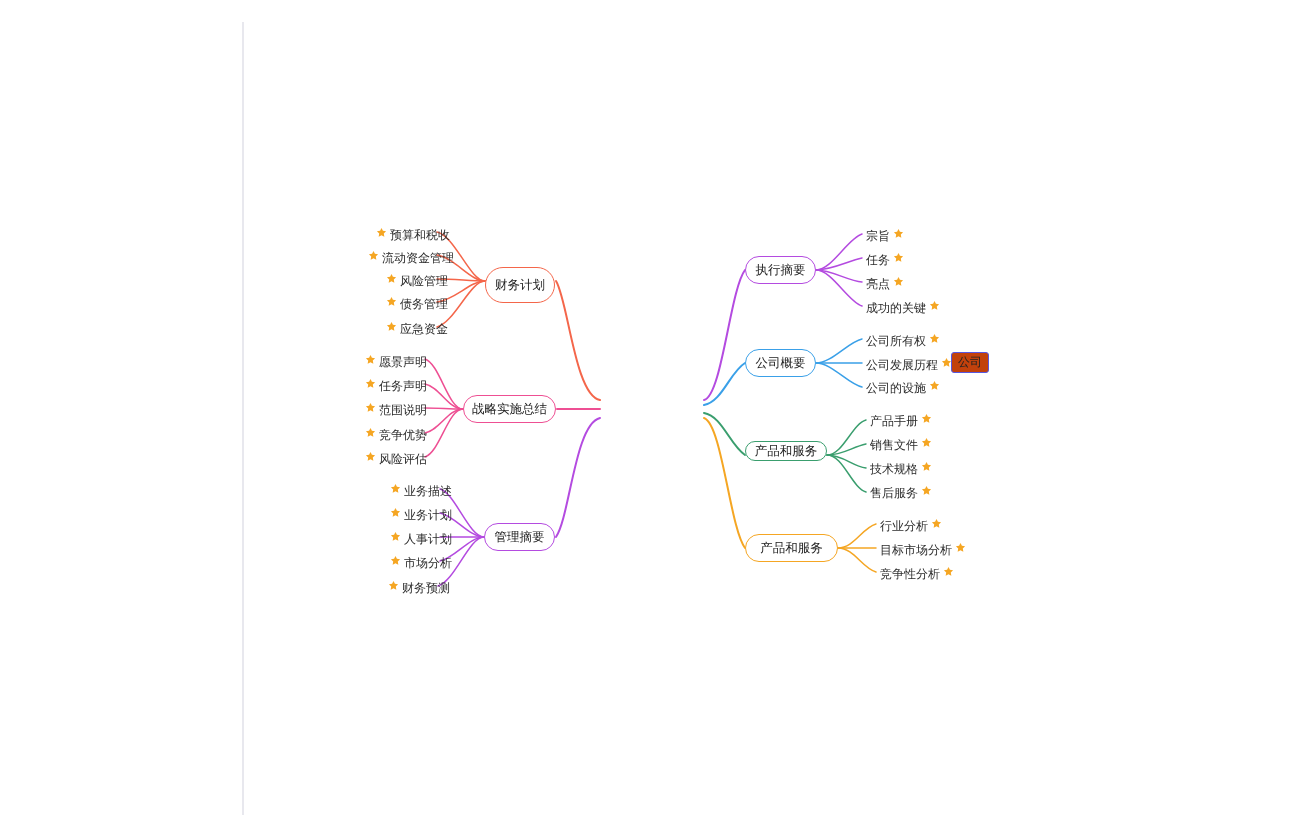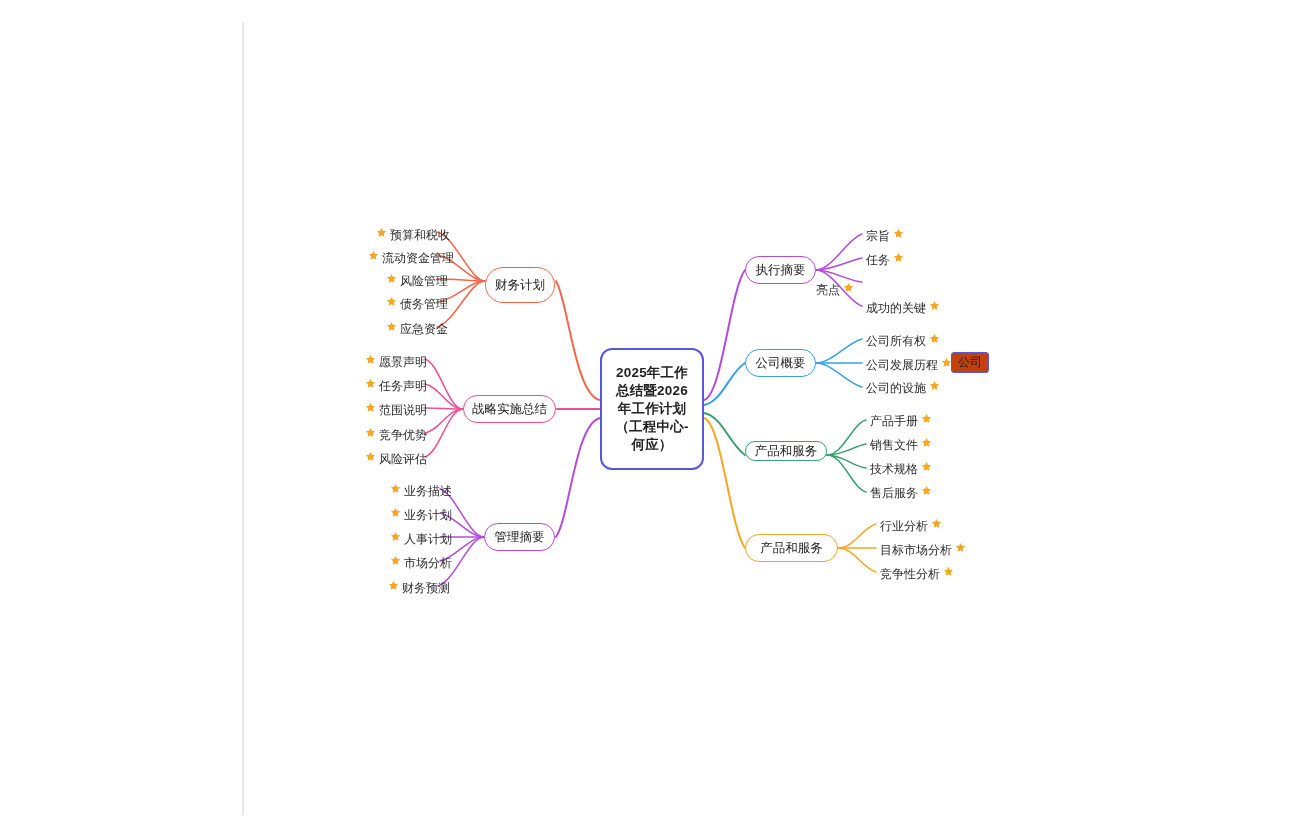--- a/index.html
+++ b/index.html
@@ -146,25 +146,20 @@
       <path d="M827,455 C843,455 852,447 866,444" stroke="#3a9e6e"></path>
       <path d="M827,455 C843,455 852,466 866,468" stroke="#3a9e6e"></path>
       <path d="M827,455 C843,455 852,488 866,492" stroke="#3a9e6e"></path>
 
       <path d="M838,548 C854,548 862,528 876,524" stroke="#f5a623"></path>
       <path d="M838,548 C854,548 862,548 876,548" stroke="#f5a623"></path>
       <path d="M838,548 C854,548 862,568 876,572" stroke="#f5a623"></path>
     </g>
   </svg>
 
-  <div class="node root-node" style="left:600px; top:348px; width:104px; height:122px;">2025年工作
-总结暨2026
-年工作计划
-（工程中心-
-何应）</div>
 
   <div class="float-box" style="left:951px; top:352px; width:38px; height:21px;">公司</div>
 
   <div class="node branch-node" style="left:485px; top:267px; width:70px; height:36px; border-color:#f4664a;">财务计划</div>
 
   <div class="topic-node left-side" style="left:376px; top:227px;">
     <span class="star">
         <svg width="11" height="11" viewBox="0 0 24 24">
           <path fill="#f5a623" d="M12 2l3.1 6.3 6.9 1-5 4.9 1.2 6.9L12 17.8 5.8 21.1 7 14.2 2 9.3l6.9-1z"></path>
         </svg>
@@ -301,21 +296,21 @@
       </span>
   </div>
   <div class="topic-node right-side" style="left:866px; top:252px;">
     <span>任务</span>
     <span class="star">
         <svg width="11" height="11" viewBox="0 0 24 24">
           <path fill="#f5a623" d="M12 2l3.1 6.3 6.9 1-5 4.9 1.2 6.9L12 17.8 5.8 21.1 7 14.2 2 9.3l6.9-1z"></path>
         </svg>
       </span>
   </div>
-  <div class="topic-node right-side" style="left:816px; top:276px;margin-top:6px;">
+  <div class="topic-node right-side" style="left:866px; top:276px;">
     <span>亮点</span>
     <span class="star">
         <svg width="11" height="11" viewBox="0 0 24 24">
           <path fill="#f5a623" d="M12 2l3.1 6.3 6.9 1-5 4.9 1.2 6.9L12 17.8 5.8 21.1 7 14.2 2 9.3l6.9-1z"></path>
         </svg>
       </span>
   </div>
   <div class="topic-node right-side" style="left:866px; top:300px;">
     <span>成功的关键</span>
     <span class="star">

